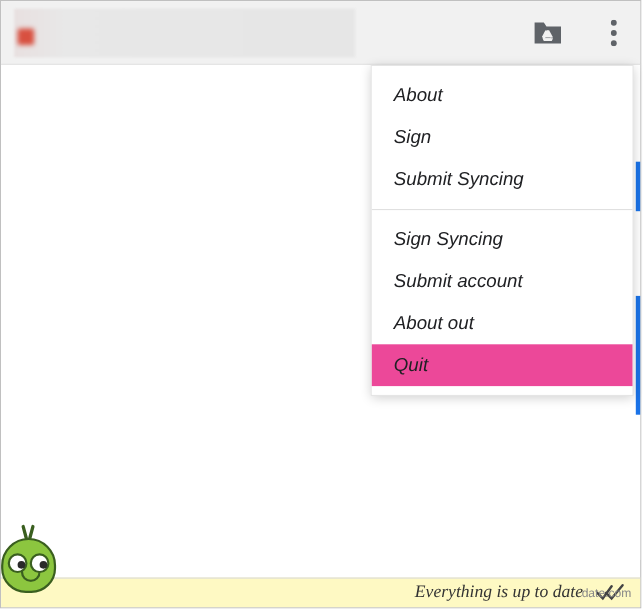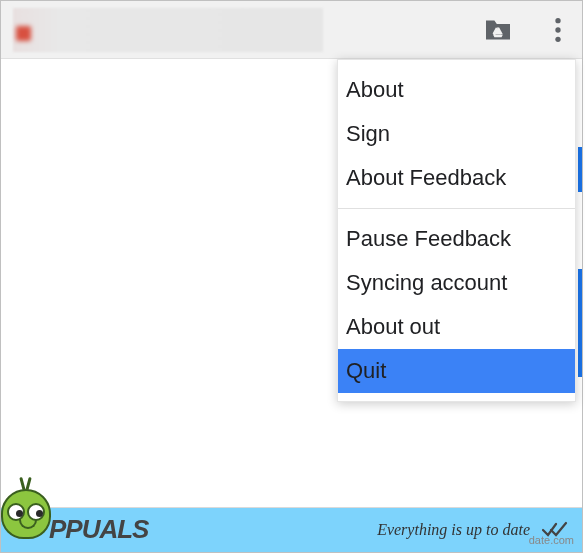--- a/index.html
+++ b/index.html
@@ -108,38 +108,39 @@
       padding: 8px 0;
     }
     
     .menu-divider {
       height: 1px;
       background: #e0e0e0;
       margin: 0;
     }
     
     .menu-item {
-      padding: 9px 8px;
-      font-size: 22px;
+      padding: 9px 20px;
+      font-size: 17px;
       color: #202124;
       cursor: pointer;
       user-select: none;
+      font-style: italic;
     }
     
     .menu-item.hovered {
-      background: #3b82f6;
+      background: #ec4899;
     }
     
     .footer-bar {
       position: absolute;
       bottom: 0;
       left: 0;
       right: 0;
-      height: 45px;
-      background: #7dd3fc;
+      height: 27px;
+      background: #fef9c3;
       border-top: 1px solid #dadada;
       display: flex;
       align-items: center;
       justify-content: flex-end;
       padding: 0 14px;
     }
     
     .status-text {
       font-size: 16px;
       color: #333;
@@ -297,26 +298,26 @@
 
   <div class="content-area">
 
     <div class="blue-edge top"></div>
     <div class="blue-edge mid"></div>
 
     <div class="dropdown-menu">
       <div class="menu-section">
         <div class="menu-item">About</div>
         <div class="menu-item">Sign</div>
-        <div class="menu-item">About Feedback</div>
+        <div class="menu-item">Submit Syncing</div>
       </div>
       <div class="menu-divider"></div>
       <div class="menu-section">
-        <div class="menu-item">Pause Feedback</div>
-        <div class="menu-item">Syncing account</div>
+        <div class="menu-item">Sign Syncing</div>
+        <div class="menu-item">Submit account</div>
         <div class="menu-item">About out</div>
         <div class="menu-item hovered">Quit</div>
       </div>
     </div>
   </div>
 
   <div class="footer-bar">
     <span class="status-text">Everything is up to date</span>
     <div class="sync-check-icon">
       <svg width="26" height="18" viewBox="0 0 26 18">
@@ -328,17 +329,16 @@
 
   <div class="watermark-logo">
     <div class="mascot">
       <div class="mascot-hair"></div>
       <div class="mascot-head">
         <div class="mascot-eye left"></div>
         <div class="mascot-eye right"></div>
         <div class="mascot-mouth"></div>
       </div>
     </div>
-    <span class="brand-text">PPUALS</span>
   </div>
 
   <div class="watermark-url">date.com</div>
 </div>
 
 </body></html>

